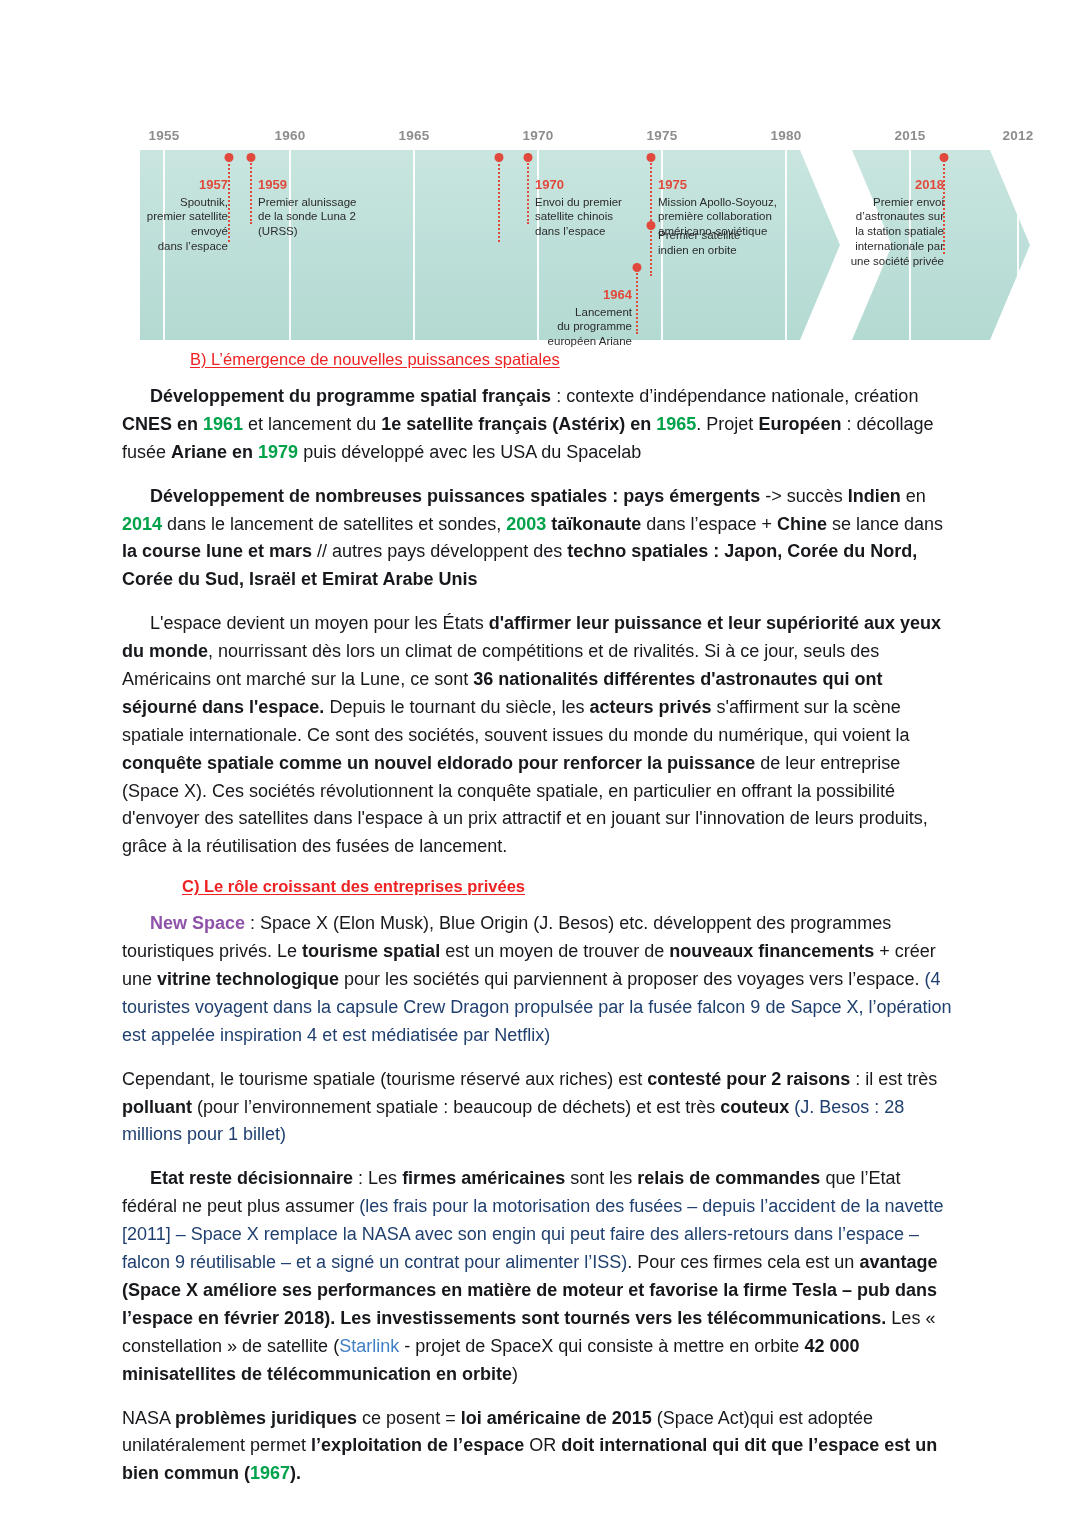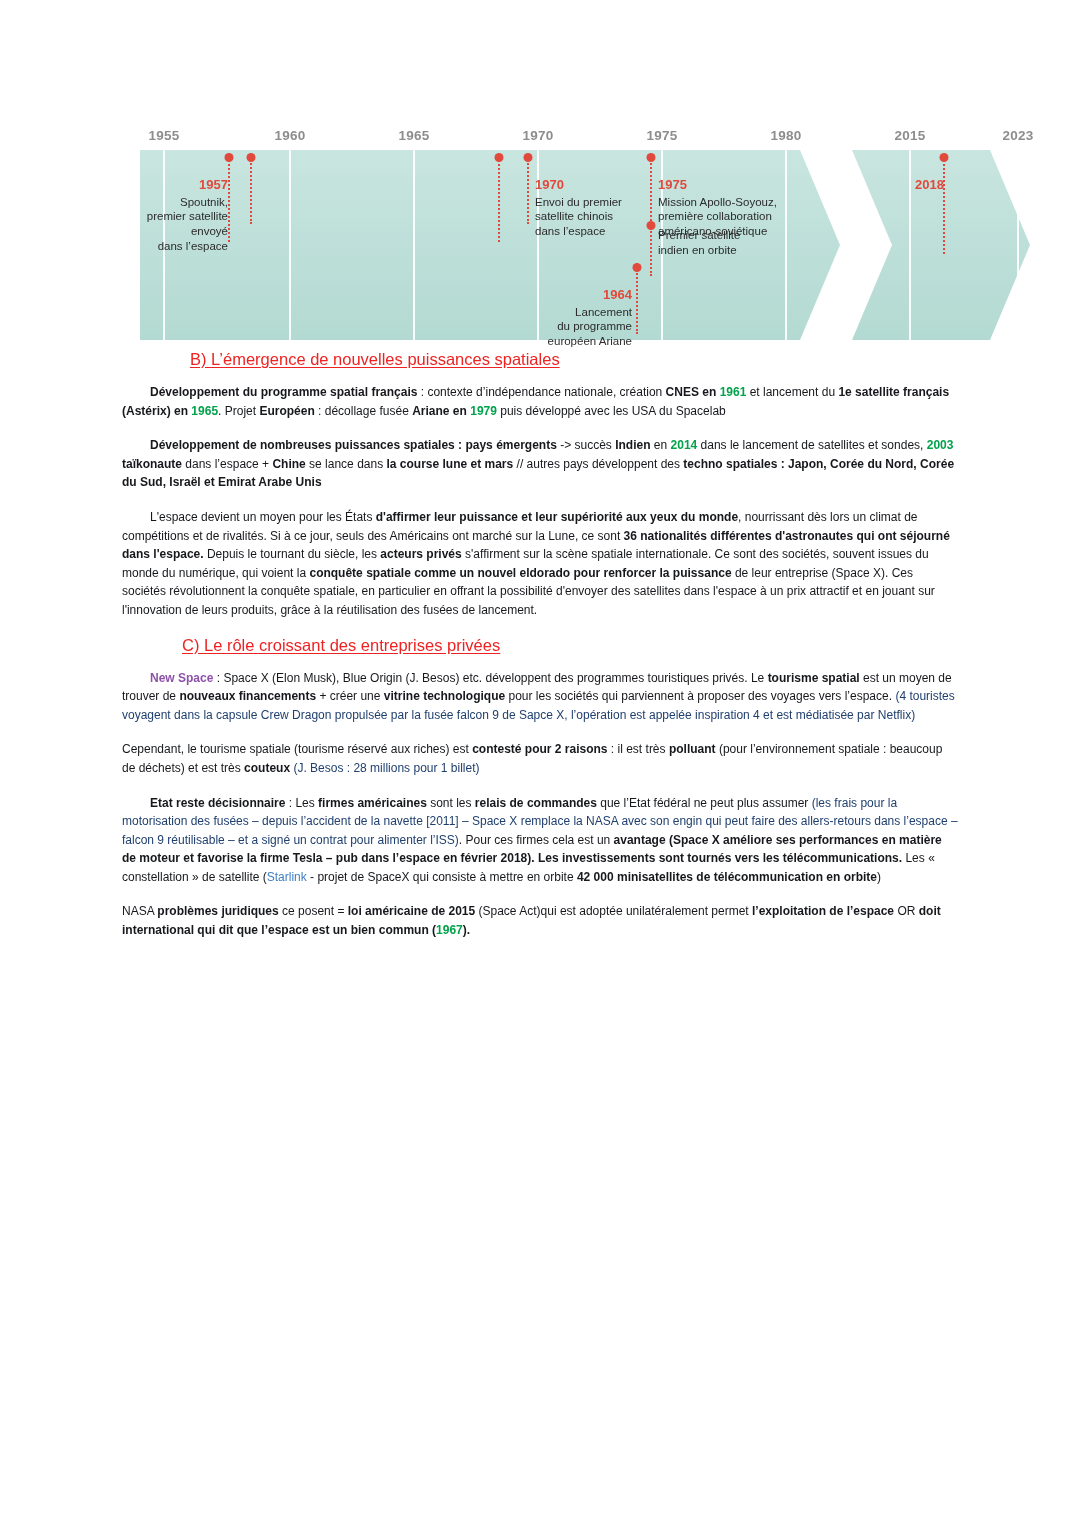--- a/index.html
+++ b/index.html
@@ -115,24 +115,25 @@
     margin: 0 0 14px 0;
     padding: 0 0 0 68px;
     font-size: 16.5px;
     font-weight: 400;
     color: #ee2222;
     text-decoration: underline;
     text-underline-offset: 2px;
   }
   h3.section-head.head-c {
     padding-left: 60px;
+    font-weight: bold;
   }
   p.para {
     margin: 0 0 16px 0;
-    font-size: 12px;
+    font-size: 18px;
     line-height: 1.55;
     color: #16181c;
     text-align: left;
   }
   p.indent { text-indent: 28px; }
   b { font-weight: 700; }
   .green { color: #00a24a; font-weight: 700; }
   .navy  { color: #1f3f6e; }
   .lightblue { color: #3f7fc4; }
   .purple { color: #8e52a8; font-weight: 700; }
@@ -143,21 +144,21 @@
 <div class="timeline-figure">
 
   <div class="tl-years">
     <span class="tl-year" style="left:24px">1955</span>
     <span class="tl-year" style="left:150px">1960</span>
     <span class="tl-year" style="left:274px">1965</span>
     <span class="tl-year" style="left:398px">1970</span>
     <span class="tl-year" style="left:522px">1975</span>
     <span class="tl-year" style="left:646px">1980</span>
     <span class="tl-year" style="left:770px">2015</span>
-    <span class="tl-year" style="left:878px">2023</span>
+    <span class="tl-year" style="left:878px">2012</span>
   </div>
 
   <div class="tl-bands">
 
     <div class="tl-seg seg-a"></div>
     <div class="tl-seg seg-b"></div>
 
     <div class="tl-gridline" style="left:23px"></div>
     <div class="tl-gridline" style="left:149px"></div>
     <div class="tl-gridline" style="left:273px"></div>
@@ -172,20 +173,26 @@
     <div class="tl-entry align-right" style="left:-48px; top:11px">
       <span class="tl-date">1957</span>
       <span class="tl-text" style="white-space:pre-line">Spoutnik,
 premier satellite
 envoyé
 dans l’espace</span>
     </div>
 
     <div class="tl-stem" style="left:110px; top:6px; height:68px"></div>
     <div class="tl-dot" style="left:111px; top:3px"></div>
+    <div class="tl-entry align-left" style="left:118px; top:11px">
+      <span class="tl-date">1959</span>
+      <span class="tl-text" style="white-space:pre-line">Premier alunissage
+de la sonde Luna 2
+(URSS)</span>
+    </div>
 
     <div class="tl-stem" style="left:358px; top:6px; height:86px"></div>
     <div class="tl-dot" style="left:359px; top:3px"></div>
 
     <div class="tl-stem" style="left:387px; top:6px; height:68px"></div>
     <div class="tl-dot" style="left:388px; top:3px"></div>
     <div class="tl-entry align-left" style="left:395px; top:11px">
       <span class="tl-date">1970</span>
       <span class="tl-text" style="white-space:pre-line">Envoi du premier
 satellite chinois
@@ -212,20 +219,25 @@
     <div class="tl-dot" style="left:511px; top:71px"></div>
     <div class="tl-entry align-left" style="left:518px; top:78px; width:166px">
       <span class="tl-text" style="white-space:pre-line">Premier satellite
 indien en orbite</span>
     </div>
 
     <div class="tl-stem" style="left:803px; top:6px; height:98px"></div>
     <div class="tl-dot" style="left:804px; top:3px"></div>
     <div class="tl-entry align-right" style="left:668px; top:11px">
       <span class="tl-date">2018</span>
+      <span class="tl-text" style="white-space:pre-line">Premier envoi
+d’astronautes sur
+la station spatiale
+internationale par
+une société privée</span>
     </div>
 
   </div>
 </div>
 
 <div class="doc">
 
   <h3 class="section-head">B) L’émergence de nouvelles puissances spatiales</h3>
 
   <p class="para indent"><b>Développement du programme spatial français</b><span> : contexte d’indépendance nationale, création </span><b>CNES en </b><span class="green">1961</span><span> et lancement du </span><b>1e satellite français (Astérix) en </b><span class="green">1965</span><span>. Projet </span><b>Européen</b><span> : décollage fusée </span><b>Ariane en </b><span class="green">1979</span><span> puis développé avec les USA du Spacelab</span></p>

